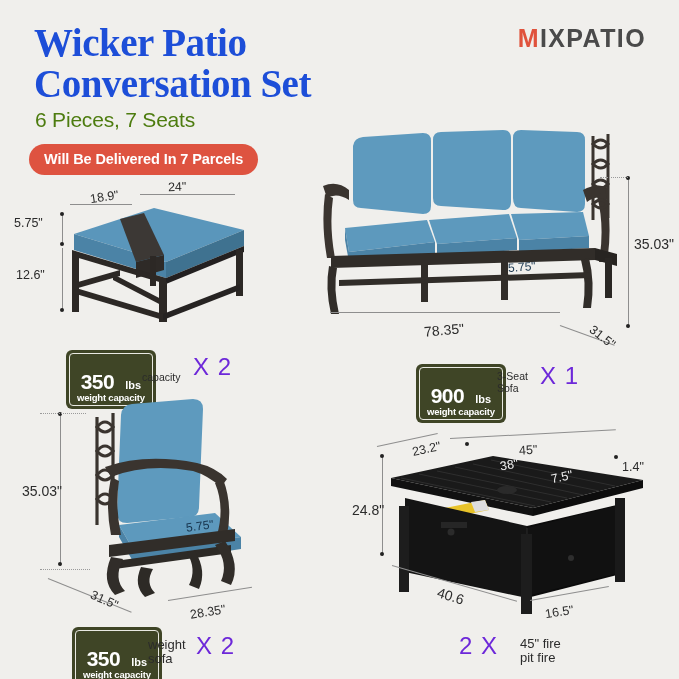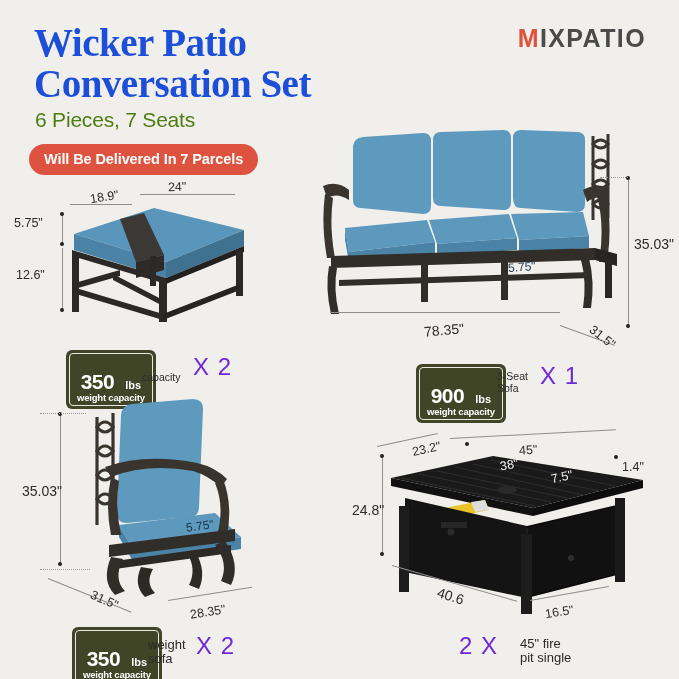--- a/index.html
+++ b/index.html
@@ -362,16 +362,16 @@
   <div class="dim" style="left:500px; top:458px; transform:rotate(-10deg); color:#f0f0f0;">38"</div>
   <div class="dim" style="left:551px; top:470px; transform:rotate(-12deg); color:#f0f0f0;">7.5"</div>
   <div class="dim" style="left:622px; top:460px;">1.4"</div>
   <div class="dim lg" style="left:352px; top:502px;">24.8"</div>
   <div class="dim lg" style="left:437px; top:588px; transform:rotate(17deg);">40.6</div>
   <div class="dim" style="left:545px; top:605px; transform:rotate(-9deg);">16.5"</div>
 
   <div class="qty slim" style="left:459px; top:632px;">2 X</div>
   <div class="itemname" style="left:520px; top:637px; font-size:13px; line-height:14px;">
     <div>45" fire</div>
-    <div>pit single</div>
+    <div>pit fire</div>
   </div>
 
 </div>
 
 </body></html>

